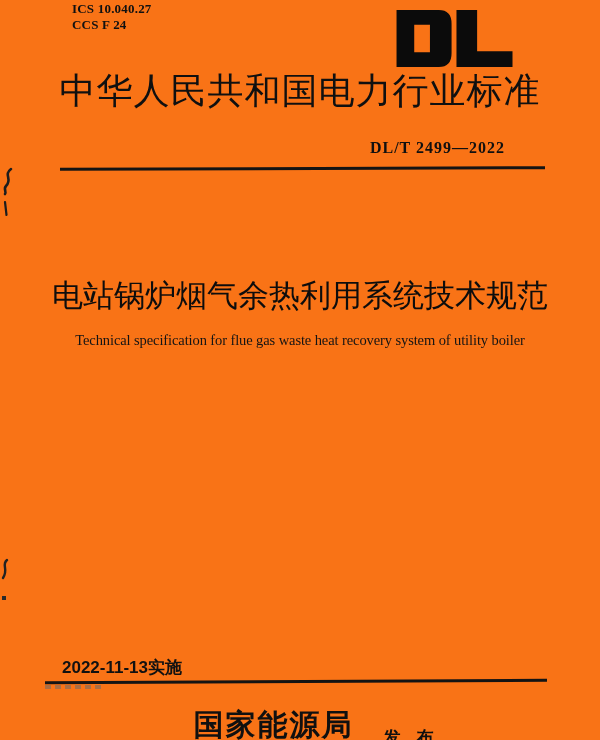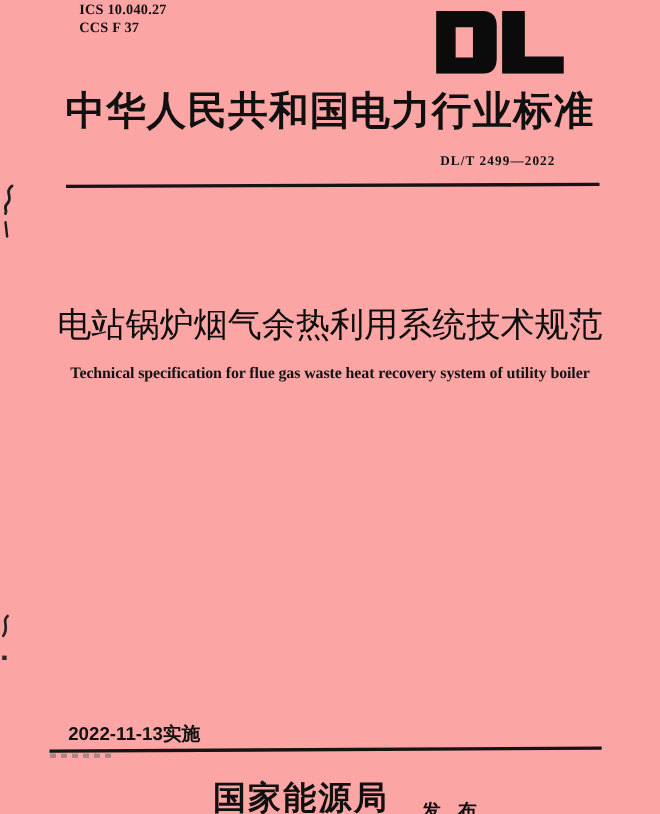--- a/index.html
+++ b/index.html
@@ -1,66 +1,66 @@
 <!DOCTYPE html>
 <html><head>
 <meta charset="utf-8">
 <style>
   html,body{margin:0;padding:0;background:#e8e8e8;}
   .page{
     position:relative;
     width:600px;height:740px;
     margin:0 auto;
-    background:#fca5a5;
+    background:#f97316;
     font-family:"Liberation Serif", serif;
     color:#161616;
     overflow:hidden;
   }
   
   .codes{
     position:absolute;left:72px;top:1px;
     font-family:"Liberation Serif", serif;
     font-weight:bold;font-size:13px;line-height:16px;
     letter-spacing:.2px;color:#111;
   }
   
   .logo{position:absolute;left:396px;top:10px;width:119px;height:57px;}
   
   .class-title{
-    position:absolute;left:0;top:78px;width:600px;
+    position:absolute;left:0;top:68px;width:600px;
     text-align:center;
     font-family:"DejaVu Serif","Liberation Serif",serif;
-    font-weight:bold;font-size:36px;line-height:46px;
+    font-weight:normal;font-size:36px;line-height:46px;
     letter-spacing:1px;color:#101010;
     white-space:nowrap;
   }
   
   .std-number{
     position:absolute;top:139px;right:95px;
     font-family:"Liberation Serif", serif;
-    font-weight:bold;font-size:12px;letter-spacing:1px;color:#101010;
+    font-weight:bold;font-size:16px;letter-spacing:1px;color:#101010;
   }
   .rule1{
     position:absolute;left:60px;top:167px;width:485px;height:3px;
     background:#141414;transform:rotate(-.2deg);
   }
   
   .main-title{
     position:absolute;left:0;top:274px;width:600px;
     text-align:center;
     font-family:"DejaVu Sans","Liberation Sans",sans-serif;
     font-weight:normal;font-size:31px;line-height:42px;
     letter-spacing:0;color:#0d0d0d;white-space:nowrap;
   }
   
   .en-title{
     position:absolute;left:0;top:331px;width:600px;
     text-align:center;
     font-family:"Liberation Serif", serif;
-    font-weight:bold;font-size:14.5px;line-height:19px;
+    font-weight:normal;font-size:14.5px;line-height:19px;
     letter-spacing:-.1px;color:#141414;white-space:nowrap;
   }
   
   .dates{
     position:absolute;left:62px;top:656px;width:491px;
     display:flex;justify-content:space-between;align-items:baseline;
     font-family:"Liberation Sans", sans-serif;
     font-weight:bold;font-size:17px;color:#111;
     white-space:nowrap;
   }
@@ -91,21 +91,21 @@
   
   .scan-mark{position:absolute;}
 </style>
 </head>
 <body>
 
 <div class="page">
 
   <div class="codes">
     <div>ICS 10.040.27</div>
-    <div>CCS F 37</div>
+    <div>CCS F 24</div>
   </div>
 
   <svg class="logo" viewBox="0 0 120 58" xmlns="http://www.w3.org/2000/svg">
     <title>DL</title>
     <path fill="#0b0b0b" fill-rule="evenodd" d="M0,0 H43 Q56,0 56,14 V44 Q56,58 43,58 H0 Z M18,15 H34 V43 H18 Z"></path>
     <path fill="#0b0b0b" d="M61,0 H82 V42 H118 V58 H61 Z"></path>
   </svg>
 
   <div class="class-title">中华人民共和国电力行业标准</div>
 

